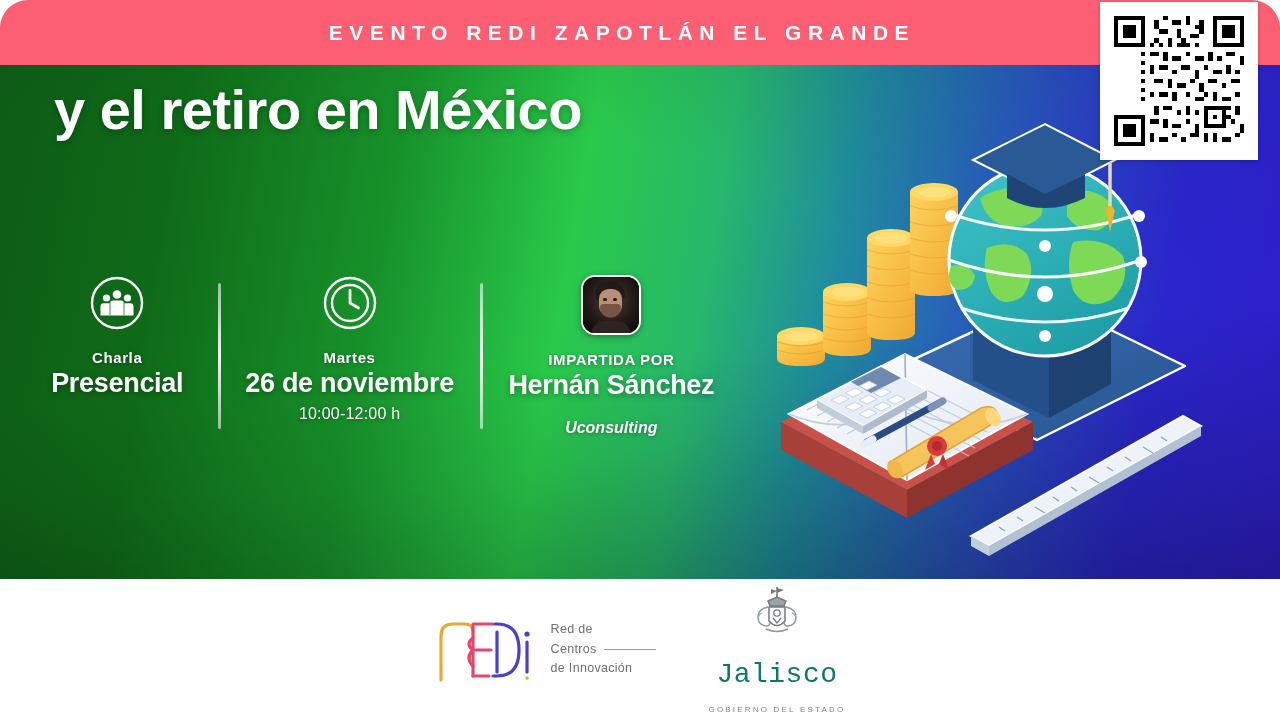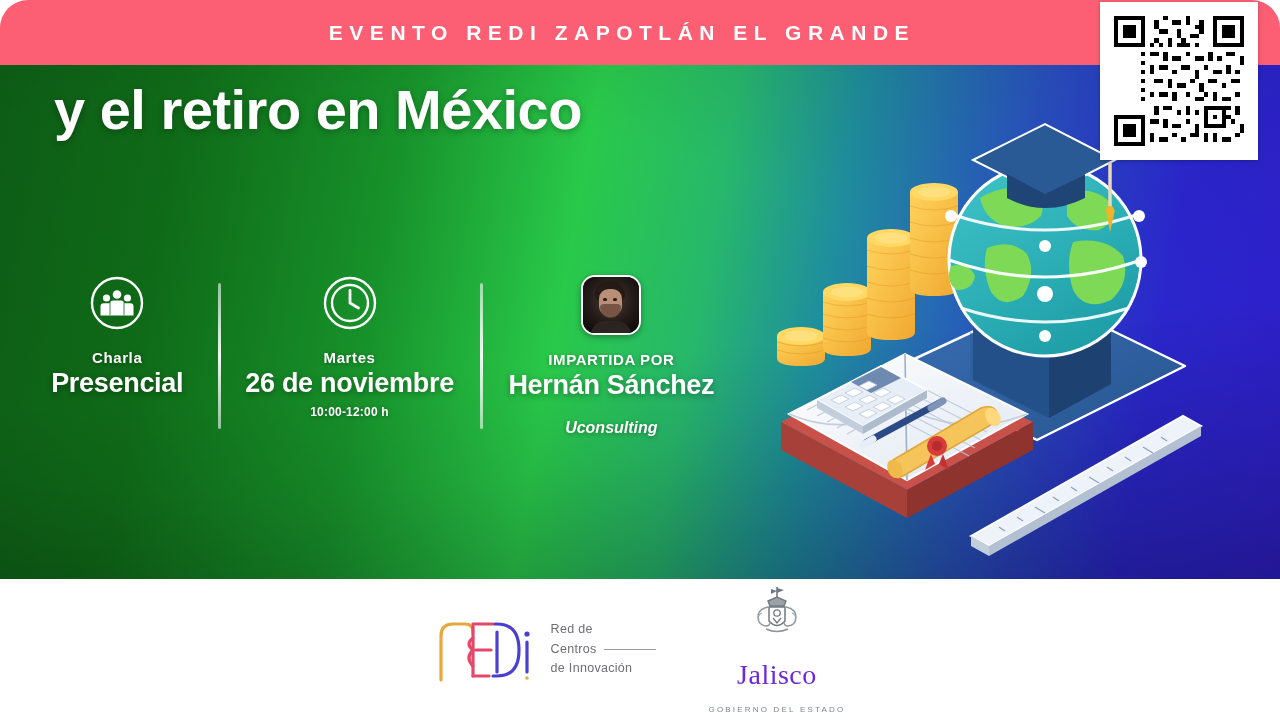--- a/index.html
+++ b/index.html
@@ -131,22 +131,22 @@
   }
   .info-big {
     font-size: 27px;
     font-weight: bold;
     letter-spacing: -0.3px;
     line-height: 1.15;
     text-shadow: 0 2px 6px rgba(0,0,0,0.35);
     white-space: nowrap;
   }
   .info-sub {
-    font-size: 12px;
-    font-weight: bold;
+    font-size: 16px;
+    font-weight: normal;
     margin-top: 6px;
     letter-spacing: 0.2px;
     text-shadow: 0 1px 4px rgba(0,0,0,0.35);
   }
   .info-italic {
     font-size: 16px;
     font-style: italic;
     font-weight: bold;
     margin-top: 18px;
     text-shadow: 0 1px 4px rgba(0,0,0,0.35);
@@ -233,23 +233,23 @@
   }
 
   .jalisco-logo {
     flex-direction: column;
     align-items: center;
     gap: 0;
   }
   .jal-mark { width: 62px; height: 56px; }
   .jal-name {
     font-size: 28px;
-    color: #6d28d9;
+    color: #0f766e;
     letter-spacing: 0.5px;
-    font-family: Liberation Serif, serif;
+    font-family: Liberation Mono, monospace;
     line-height: 1;
     margin-top: 20px;
   }
   .jal-sub {
     font-size: 8px;
     color: #7d868b;
     letter-spacing: 2.2px;
     margin-top: 16px;
   }
 </style>

